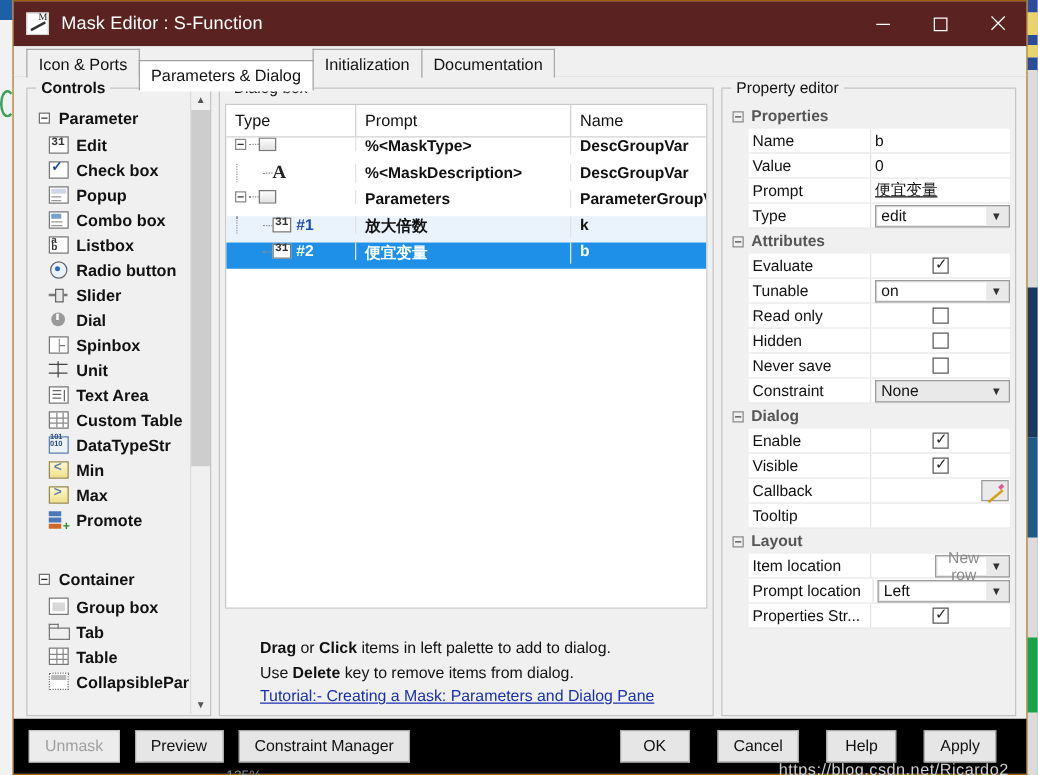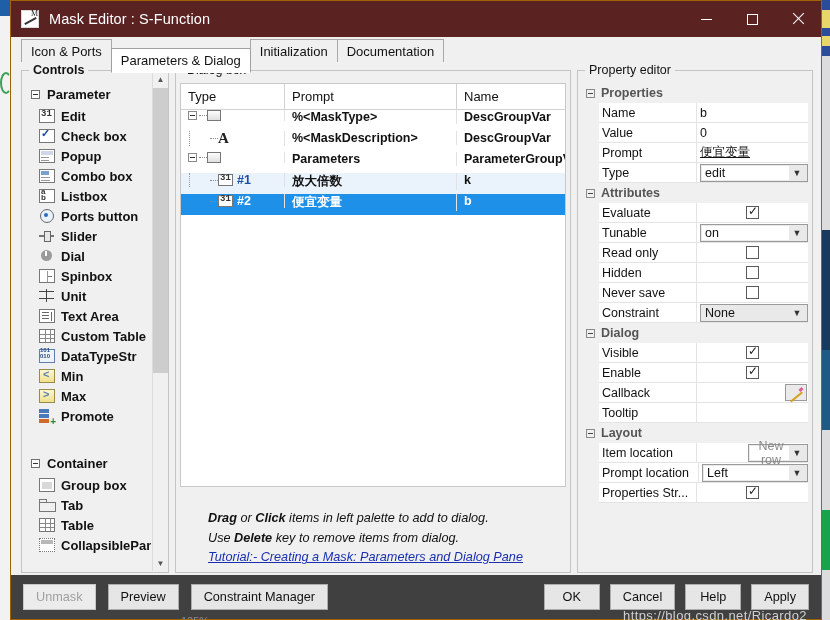--- a/index.html
+++ b/index.html
@@ -232,21 +232,21 @@
     width: 15px; height: 12px; border: 1px solid #777; background: #fff; flex: none; position: relative;
   }
   .edit-ic::after { content: "31"; position: absolute; left: 1px; top: -2px; font-size: 9px; color: #333;
       font-family: "Liberation Mono", monospace; }
   .num { color: #1a4fb0; font-size: 12.5px; margin-left: 4px; }
   .indent2 { width: 22px; flex: none; }
 
   
   #hint {
     position: absolute; left: 4px; right: 4px; top: 424px; bottom: 4px;
-    padding: 14px 0 0 28px; font-size: 12.7px; color: #111; line-height: 1.55; font-style: italic;
+    padding: 14px 0 0 28px; font-size: 12.7px; color: #111; line-height: 1.55;
   }
   #hint b { font-weight: bold; }
   #hint a { color: #1a2fb0; text-decoration: underline; }
 
   
   #right-panel { width: 238px; flex: none; padding-top: 9px; padding-right: 2px; }
   #prop-gb { height: 503px; text-align: center; }
   #prop-grid { position: absolute; left: 4px; right: 4px; top: 12px; bottom: 4px; overflow: hidden; }
   .pg-section {
     display: flex; align-items: center; height: 20px; font-size: 12.5px; color: #555;
@@ -291,30 +291,30 @@
     background:#d4a017; transform: rotate(-40deg);
   }
   .pencil::after {
     content:""; position:absolute; right:3px; top:3px; width:4px; height:3px;
     background:#e05a9a; transform: rotate(-40deg);
   }
 
   
   #btnbar {
     flex: none; height: 44px; display: flex; align-items: center; padding: 0 12px;
-    background: #404040; position: relative;
+    background: #000000; position: relative;
   }
   .btn {
     height: 26px; min-width: 64px; padding: 0 12px; font-size: 12.7px; color: #111;
     background: #e6e6e6; border: 1px solid #adadad; display: flex; align-items: center;
     justify-content: center; margin-right: 12px;
   }
   .btn.disabled { color: #a0a0a0; background: #ececec; border-color: #c8c8c8; }
   .right-group { margin-left: auto; display: flex; }
-  .right-group .btn { margin-right: 0; margin-left: 10px; min-width: 56px; }
+  .right-group .btn { margin-right: 12px; margin-left: 10px; min-width: 56px; }
   #watermark {
     position: absolute; right: 14px; bottom: -4px; font-size: 13px; color: #cfcfcf;
     letter-spacing: .4px; pointer-events: none; white-space: nowrap;
   }
   #zoomlabel {
     position: absolute; left: 170px; bottom: -8px; font-size: 11px; color: #8a8a8a;
   }
 </style>
 </head>
 <body>
@@ -388,21 +388,21 @@
           <div class="pal-item">
             <span class="ic ic-combo"></span>
             <span>Combo box</span>
             </div>
           <div class="pal-item">
             <span class="ic ic-list"></span>
             <span>Listbox</span>
             </div>
           <div class="pal-item">
             <span class="ic ic-radio"></span>
-            <span>Ports button</span>
+            <span>Radio button</span>
             </div>
           <div class="pal-item">
             <span class="ic ic-slider"></span>
             <span>Slider</span>
             </div>
           <div class="pal-item">
             <span class="ic ic-dial"></span>
             <span>Dial</span>
             </div>
           <div class="pal-item">
@@ -628,27 +628,27 @@
                 <span class="chev">▼</span>
               </div>
             </div>
           </div>
 
           <div class="pg-section">
             <span class="sec-exp"></span>
             <span>Dialog</span>
           </div>
           <div class="pg-row">
-            <div class="pk">Visible</div>
+            <div class="pk">Enable</div>
             <div class="pv center">
               <span class="cbox on"></span>
             </div>
           </div>
           <div class="pg-row">
-            <div class="pk">Enable</div>
+            <div class="pk">Visible</div>
             <div class="pv center">
               <span class="cbox on"></span>
             </div>
           </div>
           <div class="pg-row">
             <div class="pk">Callback</div>
             <div class="pv">
               <span class="pencil"></span>
             </div>
           </div>

